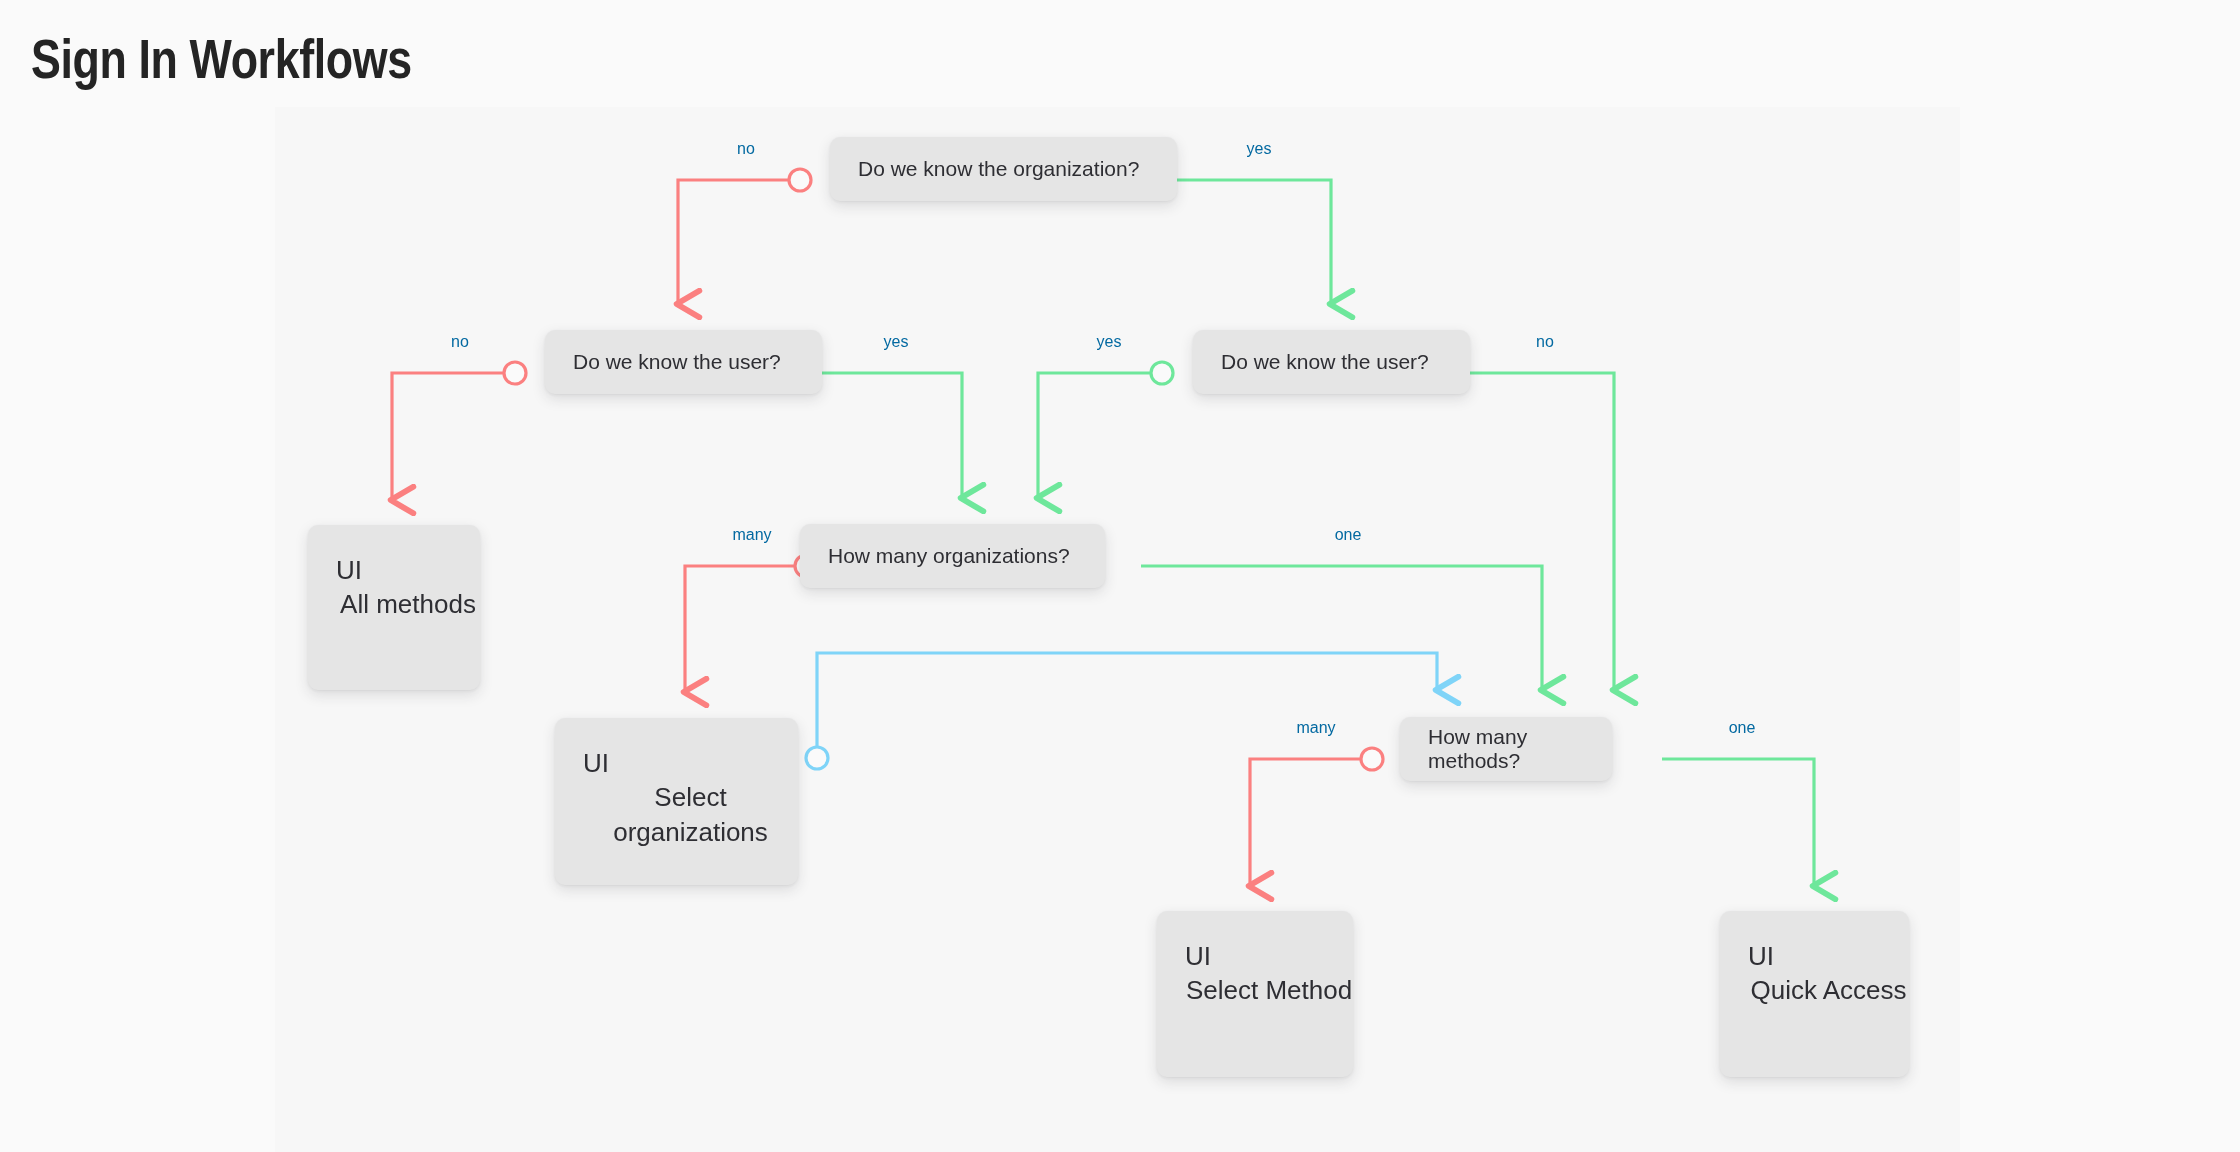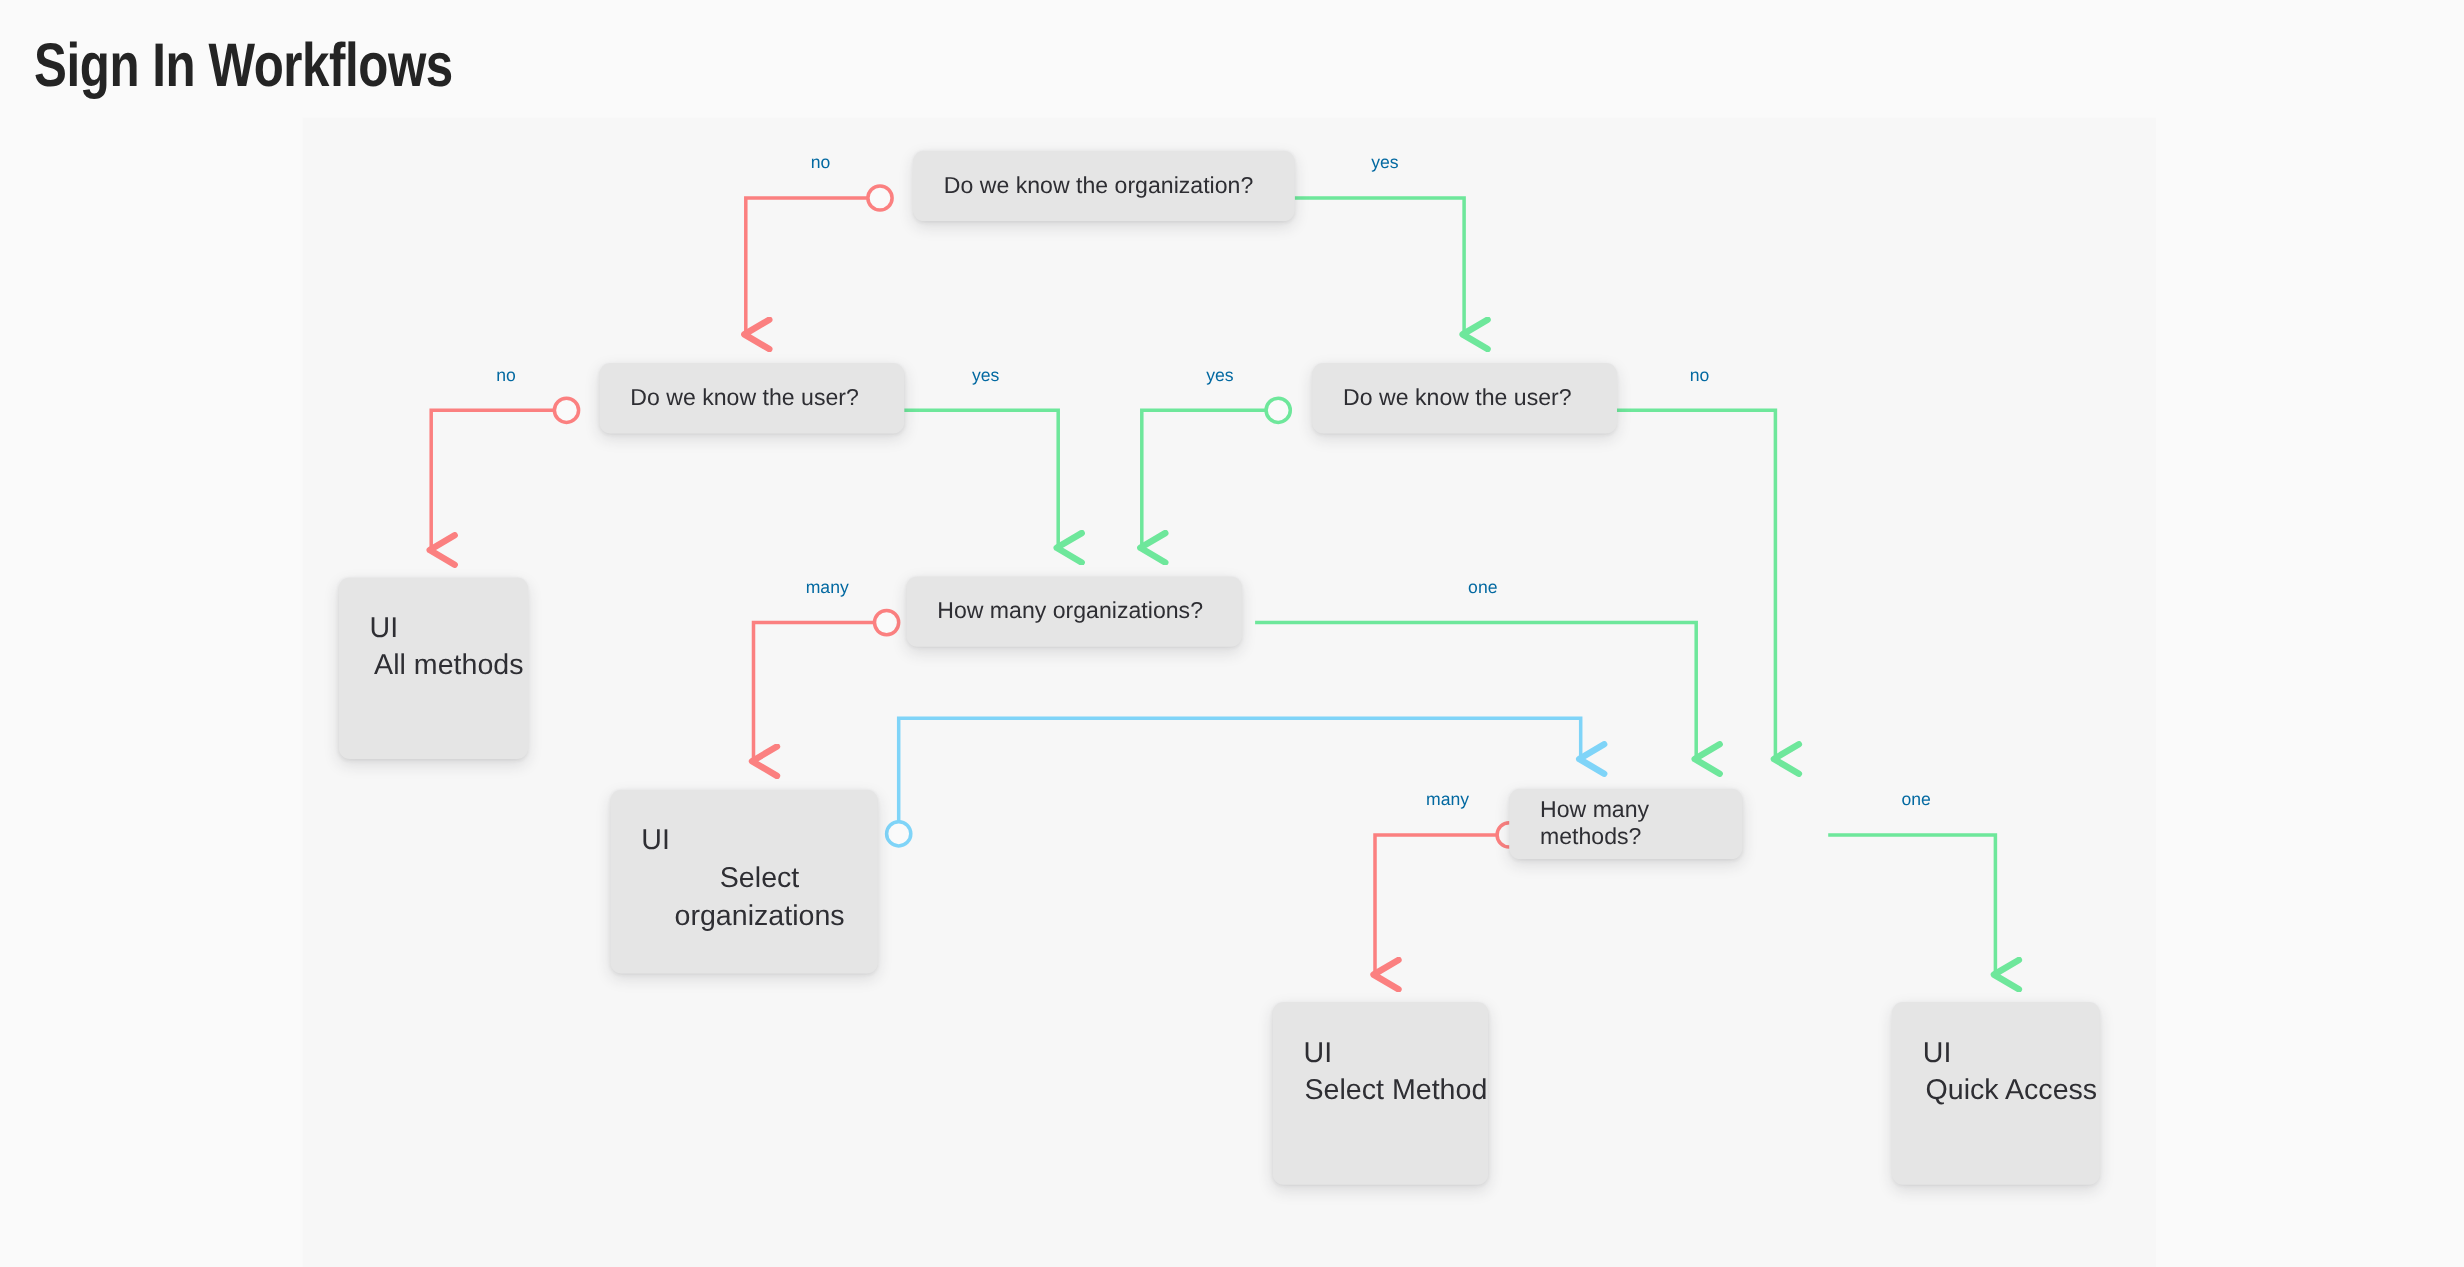--- a/index.html
+++ b/index.html
@@ -144,25 +144,25 @@
   </div>
 
   <div class="node decision" style="left:545px; top:330px; width:277px; height:64px;">
     <span>Do we know the user?</span>
   </div>
 
   <div class="node decision" style="left:1193px; top:330px; width:277px; height:64px;">
     <span>Do we know the user?</span>
   </div>
 
-  <div class="node decision" style="left:824px; top:524px; width:305px; height:64px;">
+  <div class="node decision" style="left:800px; top:524px; width:305px; height:64px;">
     <span>How many organizations?</span>
   </div>
 
-  <div class="node decision" style="left:1372px; top:717px; width:212px; height:64px;">
+  <div class="node decision" style="left:1400px; top:717px; width:212px; height:64px;">
     <span>How many methods?</span>
   </div>
 
   <div class="node uicard" style="left:308px; top:525px; width:172px; height:165px;">
     <span class="l1">UI</span>
     <span class="l2">All methods</span>
   </div>
 
   <div class="node uicard" style="left:555px; top:718px; width:243px; height:167px;">
     <span class="l1">UI</span>

